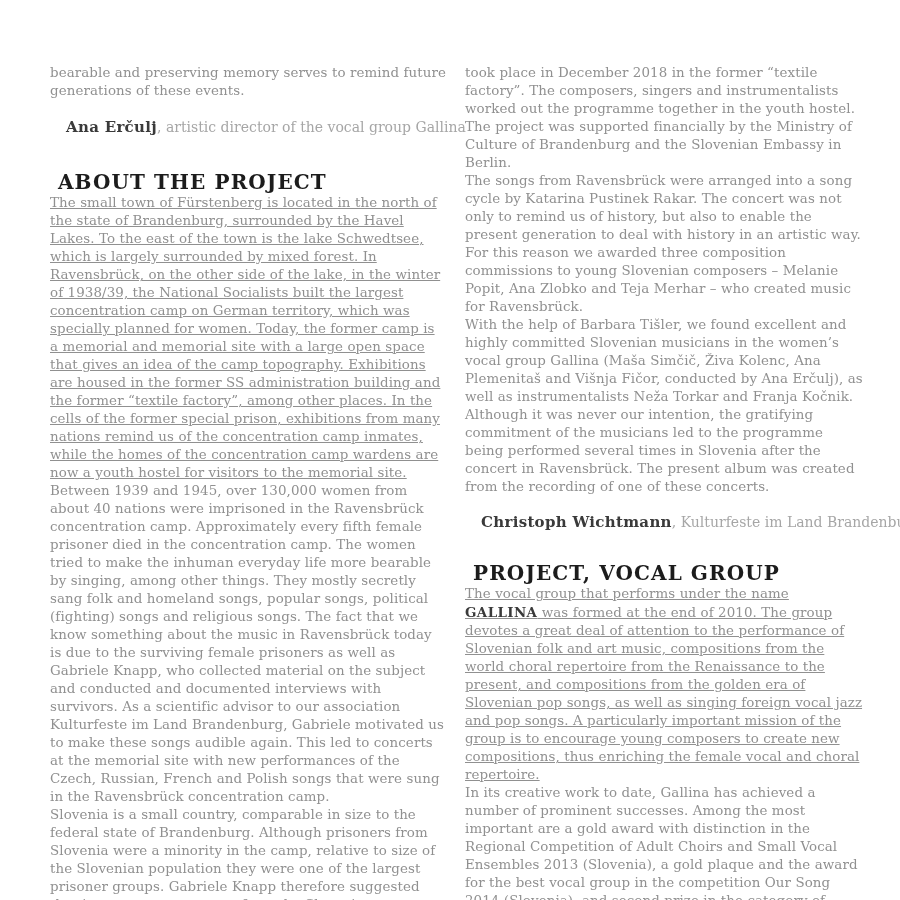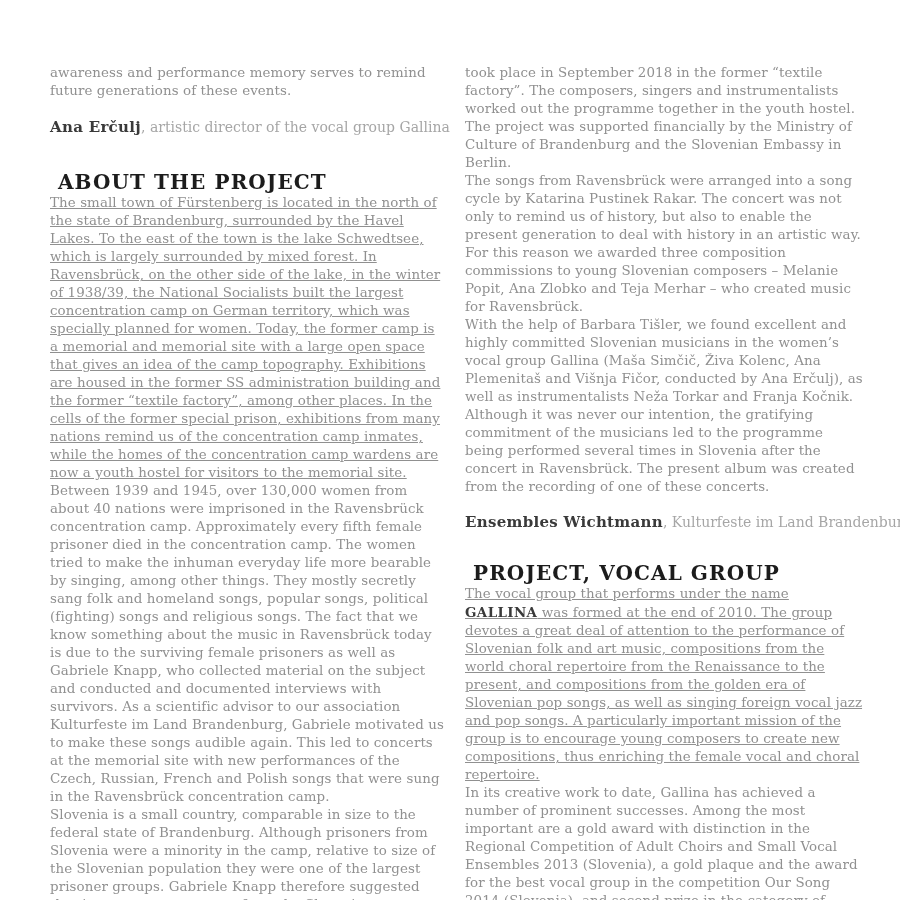--- a/index.html
+++ b/index.html
@@ -40,20 +40,21 @@
   }
   .byline {
     margin: 17px 0 0 0;
     white-space: nowrap;
   }
   .byline .name {
     font-size: 15px;
     font-weight: bold;
     color: var(--byline-name-text);
     letter-spacing: 0.3px;
+    margin-left: 16px;
   }
   .byline .role {
     font-size: 14px;
     color: var(--byline-role-text);
   }
   h1.section-heading {
     margin: 34px 0 0 8px;
     font-size: 20px;
     font-weight: bold;
     color: var(--heading-text);
@@ -67,37 +68,37 @@
   }
   .col-right .byline { margin-top: 16px; }
   .col-right h1.section-heading { margin-top: 30px; }
 </style>
 </head>
 <body>
 
 <div class="page">
 
   <div class="col col-left">
-    <p class="body">awareness and performance memory serves to remind future generations of these events.</p>
+    <p class="body">bearable and preserving memory serves to remind future generations of these events.</p>
 
     <p class="byline"><span class="name">Ana Erčulj</span><span class="role">, artistic director of the vocal group Gallina</span></p>
 
     <h1 class="section-heading">ABOUT THE PROJECT</h1>
 
     <p class="body body-first">The small town of Fürstenberg is located in the north of the state of Brandenburg, surrounded by the Havel Lakes. To the east of the town is the lake Schwedtsee, which is largely surrounded by mixed forest. In Ravensbrück, on the other side of the lake, in the winter of 1938/39, the National Socialists built the largest concentration camp on German territory, which was specially planned for women. Today, the former camp is a memorial and memorial site with a large open space that gives an idea of the camp topography. Exhibitions are housed in the former SS administration building and the former “textile factory”, among other places. In the cells of the former special prison, exhibitions from many nations remind us of the concentration camp inmates, while the homes of the concentration camp wardens are now a youth hostel for visitors to the memorial site.</p>
     <p class="body">Between 1939 and 1945, over 130,000 women from about 40 nations were imprisoned in the Ravensbrück concentration camp. Approximately every fifth female prisoner died in the concentration camp. The women tried to make the inhuman everyday life more bearable by singing, among other things. They mostly secretly sang folk and homeland songs, popular songs, political (fighting) songs and religious songs. The fact that we know something about the music in Ravensbrück today is due to the surviving female prisoners as well as Gabriele Knapp, who collected material on the subject and conducted and documented interviews with survivors. As a scientific advisor to our association Kulturfeste im Land Brandenburg, Gabriele motivated us to make these songs audible again. This led to concerts at the memorial site with new performances of the Czech, Russian, French and Polish songs that were sung in the Ravensbrück concentration camp.</p>
     <p class="body">Slovenia is a small country, comparable in size to the federal state of Brandenburg. Although prisoners from Slovenia were a minority in the camp, relative to size of the Slovenian population they were one of the largest prisoner groups. Gabriele Knapp therefore suggested that it was necessary to perform the Slovenian songs from Ravensbrück anew. The concert</p>
   </div>
 
   <div class="col col-right">
-    <p class="body">took place in September 2018 in the former “textile factory”. The composers, singers and instrumentalists worked out the programme together in the youth hostel. The project was supported financially by the Ministry of Culture of Brandenburg and the Slovenian Embassy in Berlin.</p>
+    <p class="body">took place in December 2018 in the former “textile factory”. The composers, singers and instrumentalists worked out the programme together in the youth hostel. The project was supported financially by the Ministry of Culture of Brandenburg and the Slovenian Embassy in Berlin.</p>
     <p class="body">The songs from Ravensbrück were arranged into a song cycle by Katarina Pustinek Rakar. The concert was not only to remind us of history, but also to enable the present generation to deal with history in an artistic way. For this reason we awarded three composition commissions to young Slovenian composers – Melanie Popit, Ana Zlobko and Teja Merhar – who created music for Ravensbrück.</p>
     <p class="body">With the help of Barbara Tišler, we found excellent and highly committed Slovenian musicians in the women’s vocal group Gallina (Maša Simčič, Živa Kolenc, Ana Plemenitaš and Višnja Fičor, conducted by Ana Erčulj), as well as instrumentalists Neža Torkar and Franja Kočnik. Although it was never our intention, the gratifying commitment of the musicians led to the programme being performed several times in Slovenia after the concert in Ravensbrück. The present album was created from the recording of one of these concerts.</p>
 
-    <p class="byline"><span class="name">Ensembles Wichtmann</span><span class="role">, Kulturfeste im Land Brandenburg e.V.</span></p>
+    <p class="byline"><span class="name">Christoph Wichtmann</span><span class="role">, Kulturfeste im Land Brandenburg e.V.</span></p>
 
     <h1 class="section-heading">PROJECT, VOCAL GROUP</h1>
 
     <p class="body body-first"><span>The vocal group that performs under the name </span><span class="strong-inline">GALLINA</span><span> was formed at the end of 2010. The group devotes a great deal of attention to the performance of Slovenian folk and art music, compositions from the world choral repertoire from the Renaissance to the present, and compositions from the golden era of Slovenian pop songs, as well as singing foreign vocal jazz and pop songs. A particularly important mission of the group is to encourage young composers to create new compositions, thus enriching the female vocal and choral repertoire.</span></p>
 
     <p class="body">In its creative work to date, Gallina has achieved a number of prominent successes. Among the most important are a gold award with distinction in the Regional Competition of Adult Choirs and Small Vocal Ensembles 2013 (Slovenia), a gold plaque and the award for the best vocal group in the competition Our Song 2014 (Slovenia), and second prize in the category of vocal ensembles and second place in the category of Romanticism in the international competition Polifonico Arezzo 2014 (Italy). In 2014,</p>
   </div>
 
 </div>
 

